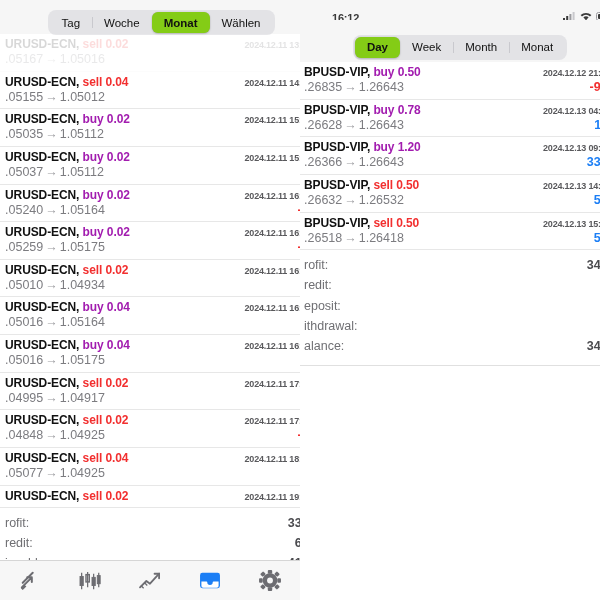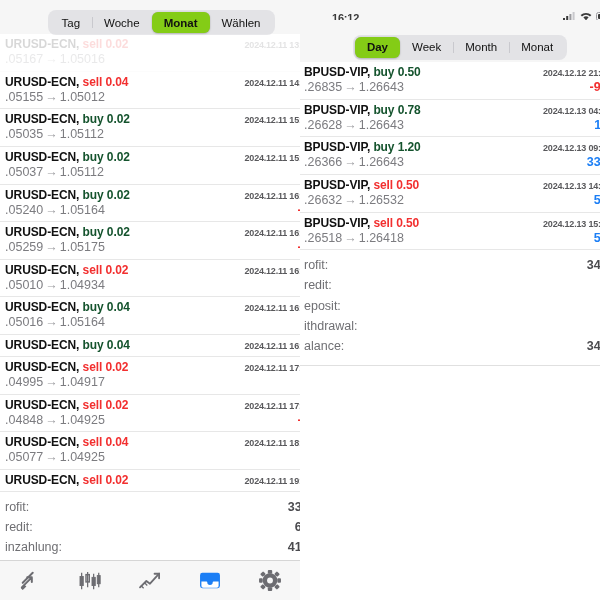--- a/index.html
+++ b/index.html
@@ -99,21 +99,21 @@
   .deal.ghost { opacity: .16; border-bottom-color: #ededed; }
   .deal-row {
     display: flex; align-items: baseline; justify-content: space-between;
     line-height: 1.25;
   }
   .deal-symbol {
     font-size: 12px; font-weight: bold; color: #111;
     white-space: nowrap; letter-spacing: -.1px;
   }
   .deal-type { font-weight: bold; }
-  .type-buy  { color: #14532d; }
+  .type-buy  { color: #a21caf; }
   .type-sell { color: #f22f2f; }
   .deal-time {
     font-size: 9px; font-weight: bold; color: #59595c;
     white-space: nowrap; letter-spacing: -.2px;
   }
   .deal-prices {
     font-size: 12.5px; color: #7c7c80; white-space: nowrap;
   }
   .deal-prices .arrow { color: #9a9a9e; padding: 0 2px; }
   .deal-profit {
@@ -245,20 +245,23 @@
               <div class="deal-time">2024.12.11 16:40:0</div>
             </div>
             <div class="deal-row">
               <div class="deal-prices">.05016<span class="arrow">→</span>1.05164</div>
             </div>
           </div>
           <div class="deal">
             <div class="deal-row">
               <div class="deal-symbol">URUSD-ECN, <span class="deal-type type-buy">buy 0.04</span></div>
               <div class="deal-time">2024.12.11 16:40:0</div>
+            </div>
+            <div class="deal-row">
+              <div class="deal-prices">.05016<span class="arrow">→</span>1.05175</div>
             </div>
           </div>
           <div class="deal">
             <div class="deal-row">
               <div class="deal-symbol">URUSD-ECN, <span class="deal-type type-sell">sell 0.02</span></div>
               <div class="deal-time">2024.12.11 17:05:0</div>
             </div>
             <div class="deal-row">
               <div class="deal-prices">.04995<span class="arrow">→</span>1.04917</div>
             </div>

